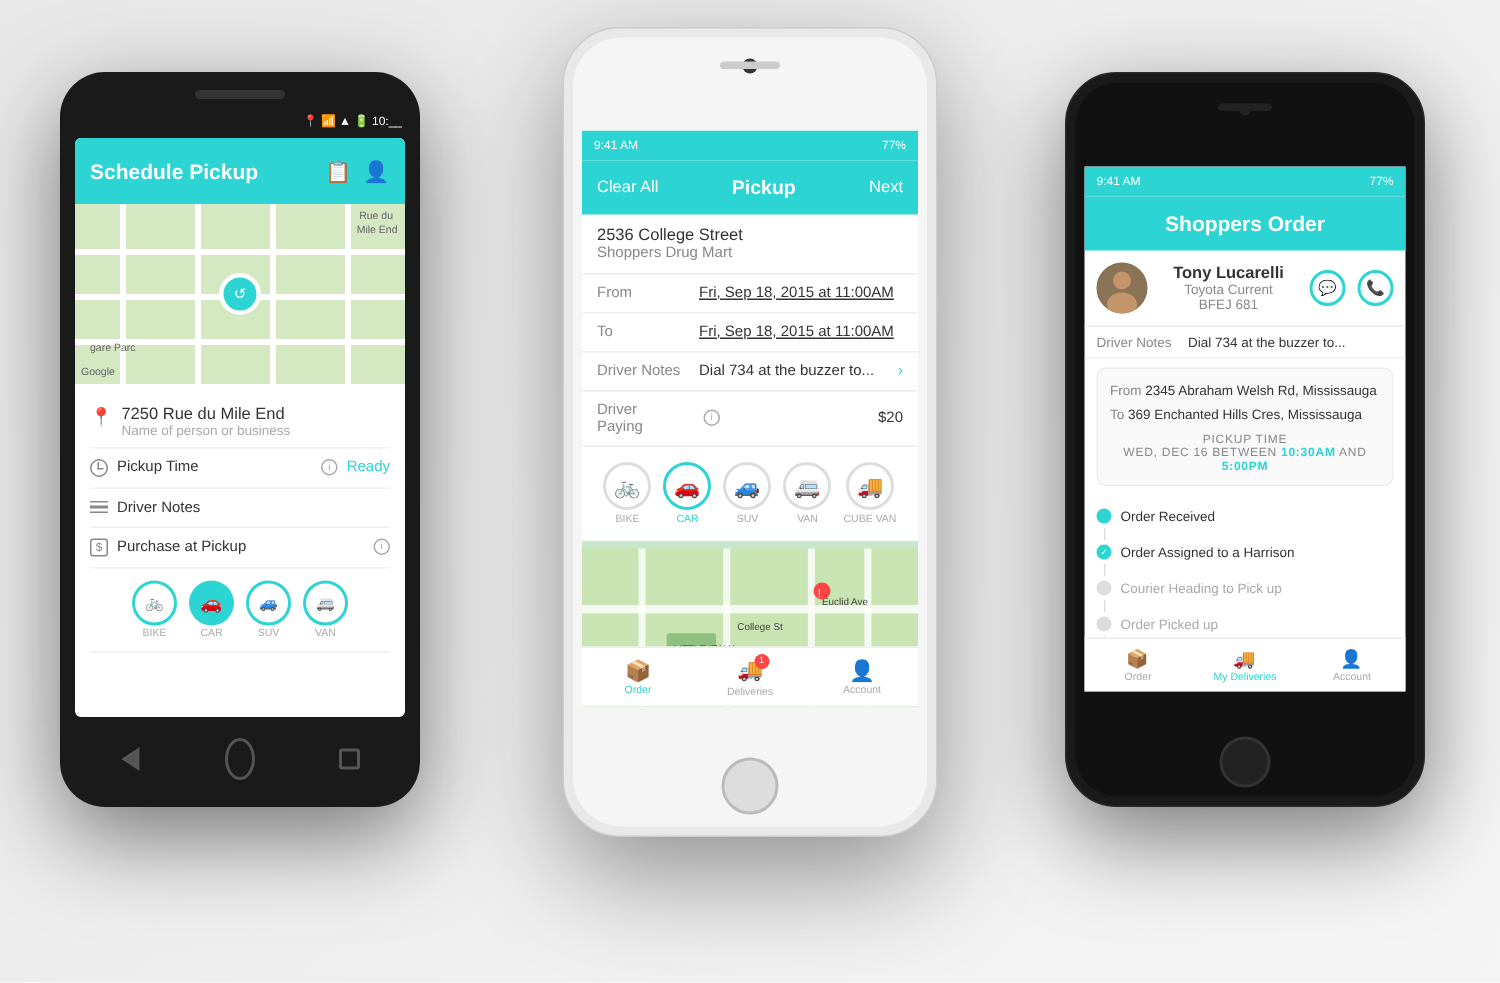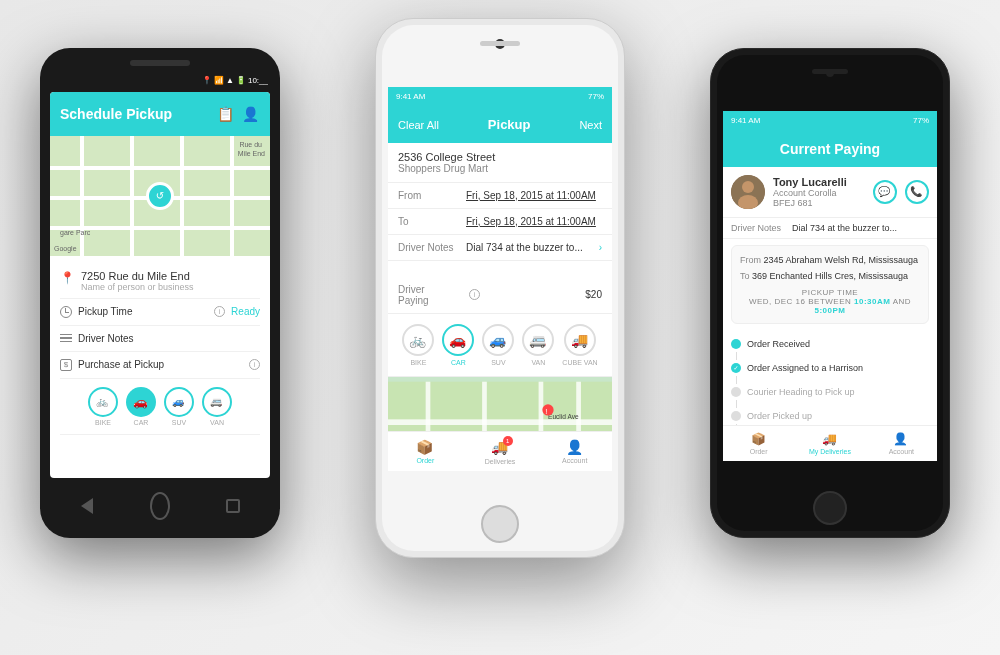--- a/index.html
+++ b/index.html
@@ -471,21 +471,20 @@
       color: #2dd4d4;
       font-size: 10px;
     }
 
     .driver-paying-row {
       display: flex;
       padding: 7px 10px;
       border-bottom: 1px solid #eee;
       gap: 8px;
       align-items: center;
-      margin-top: 16px;
     }
 
     .paying-amount {
       font-size: 10px;
       color: #333;
       margin-left: auto;
     }
 
     .vehicles-section {
       display: flex;
@@ -691,20 +690,21 @@
       color: white;
       font-weight: 600;
     }
 
     .driver-row {
       display: flex;
       align-items: center;
       padding: 8px;
       gap: 8px;
       border-bottom: 1px solid #eee;
+      text-align: center;
     }
 
     .driver-avatar {
       width: 34px;
       height: 34px;
       border-radius: 50%;
       background: #8B7355;
       overflow: hidden;
       flex-shrink: 0;
     }
@@ -1193,34 +1193,34 @@
         <div class="iphone-black-speaker"></div>
 
         <div class="iphone-black-screen">
 
           <div class="right-status">
             <span class="status-text">9:41 AM</span>
             <span class="status-text">77%</span>
           </div>
 
           <div class="right-header">
-            <span class="right-header-title">Current Paying</span>
+            <span class="right-header-title">Shoppers Order</span>
           </div>
 
           <div class="driver-row">
             <div class="driver-avatar">
               <svg width="34" height="34" viewBox="0 0 34 34">
                 <circle cx="17" cy="17" r="17" fill="#8B7355"></circle>
                 <circle cx="17" cy="12" r="6" fill="#c4956a"></circle>
                 <ellipse cx="17" cy="28" rx="10" ry="8" fill="#c4956a"></ellipse>
               </svg>
             </div>
             <div class="driver-info">
               <div class="driver-name">Tony Lucarelli</div>
-              <div class="driver-car">Account Corolla</div>
+              <div class="driver-car">Toyota Current</div>
               <div class="driver-plate">BFEJ 681</div>
             </div>
             <div class="driver-contact">
               <div class="contact-circle">💬</div>
               <div class="contact-circle">📞</div>
             </div>
           </div>
 
           <div class="notes-section">
             <span class="notes-key">Driver Notes</span>

